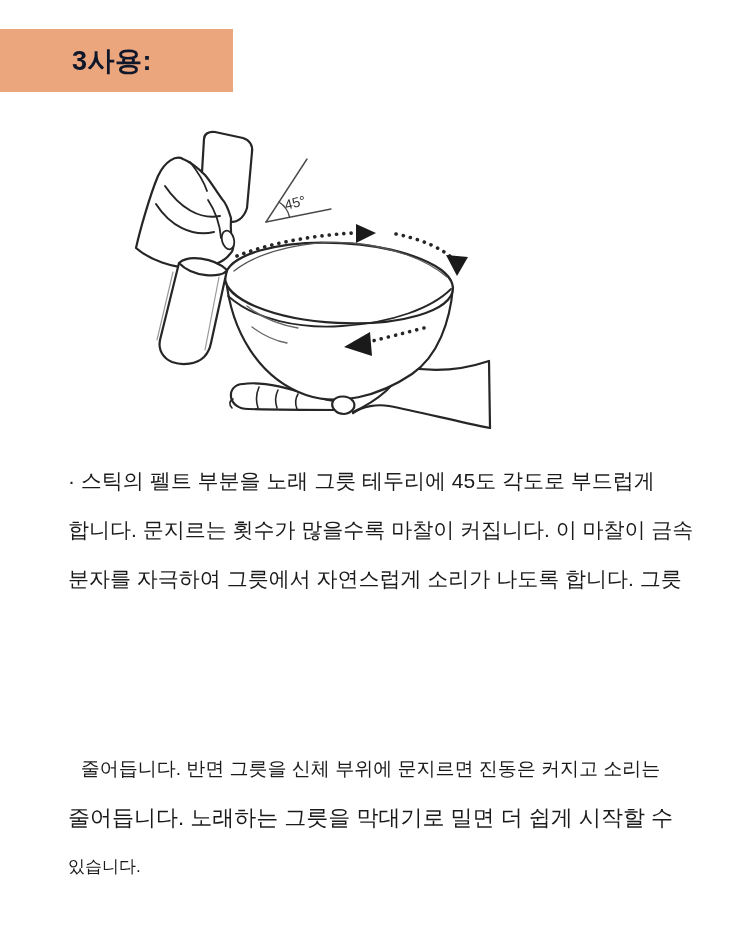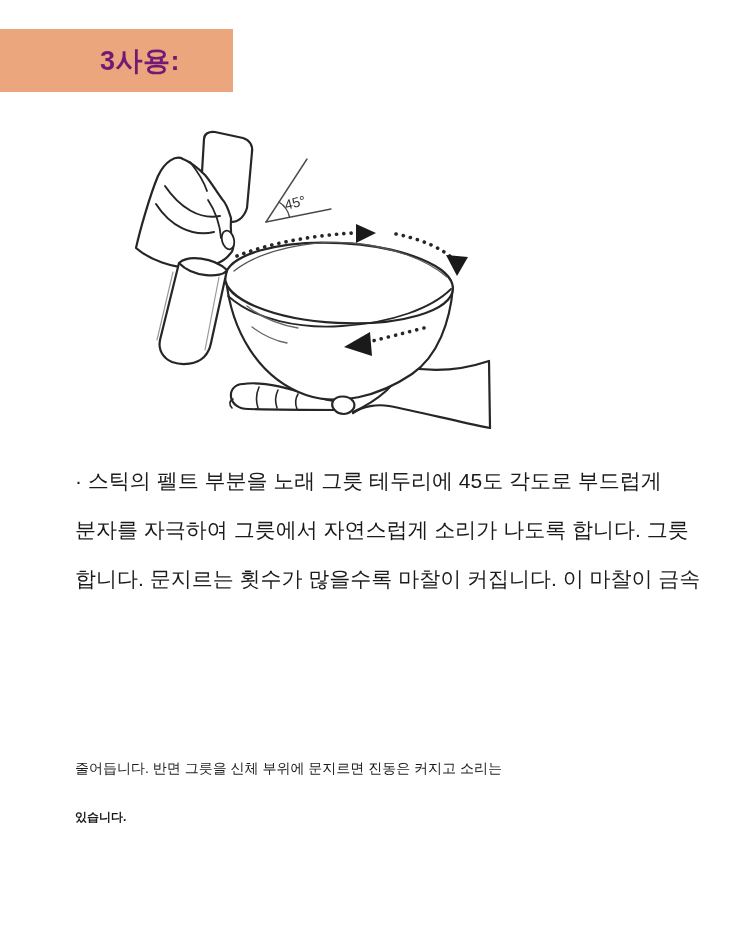--- a/index.html
+++ b/index.html
@@ -8,43 +8,43 @@
     font-family:"Liberation Sans","DejaVu Sans",sans-serif;
     color:#1a1a1a; overflow:hidden; position:relative;
   }
   .page { position:absolute; left:0; top:0; width:750px; height:952px; background:#ffffff; }
 
   .header-band {
     position:absolute; left:0; top:29px; width:233px; height:63px;
     background:#eca67d; display:flex; align-items:center;
   }
   .header-title {
-    margin-left:100px; font-size:27px; font-weight:600; color:#701a75;
+    margin-left:72px; font-size:27px; font-weight:600; color:#0f172a;
     letter-spacing:0.5px; white-space:nowrap;
   }
 
   .illustration {
     position:absolute; left:100px; top:118px; width:462px; height:332px;
   }
   .illustration svg { width:100%; height:100%; display:block; }
   .illustration path, .illustration ellipse { vector-effect:none; }
   .illustration text {
     font-family:"Liberation Sans","DejaVu Sans",sans-serif;
     fill:#333333;
   }
 
-  .para { position:absolute; left:75px; white-space:nowrap; }
+  .para { position:absolute; left:68px; white-space:nowrap; }
   .para-line { line-height:49px; }
   .p1 { top:456px; }
   .p1 .para-line { font-size:21px; }
   .p2 { top:744px; }
   .p2 .line-large  { font-size:25px; }
-  .p2 .line-medium { font-size:14px;text-align:center; }
+  .p2 .line-medium { font-size:19px;text-align:center; }
   .p2 .line-mid2   { font-size:22px; }
-  .p2 .line-small  { font-size:12px;font-weight:bold; }
+  .p2 .line-small  { font-size:17px; }
 </style>
 </head>
 <body>
 
 <div class="page">
 
   <div class="header-band">
     <span class="header-title">3사용:</span>
   </div>
 
@@ -109,22 +109,23 @@
         <path d="M 266,222 L 331,209"></path>
         <path d="M 266,222 L 307,159"></path>
         <path d="M 289.5,217 A 24 24 0 0 0 279,202"></path>
         <text x="286" y="210" font-size="14" stroke="none" transform="rotate(-14 286 210)">45°</text>
       </g>
     </svg>
   </div>
 
   <div class="para p1">
     <div class="para-line">· 스틱의 펠트 부분을 노래 그릇 테두리에 45도 각도로 부드럽게</div>
+    <div class="para-line">합니다. 문지르는 횟수가 많을수록 마찰이 커집니다. 이 마찰이 금속</div>
     <div class="para-line">분자를 자극하여 그릇에서 자연스럽게 소리가 나도록 합니다. 그릇</div>
-    <div class="para-line">합니다. 문지르는 횟수가 많을수록 마찰이 커집니다. 이 마찰이 금속</div>
   </div>
 
   <div class="para p2">
     <div class="para-line line-medium">줄어듭니다. 반면 그릇을 신체 부위에 문지르면 진동은 커지고 소리는</div>
+    <div class="para-line line-mid2">줄어듭니다. 노래하는 그릇을 막대기로 밀면 더 쉽게 시작할 수</div>
     <div class="para-line line-small">있습니다.</div>
   </div>
 
 </div>
 
 </body></html>

